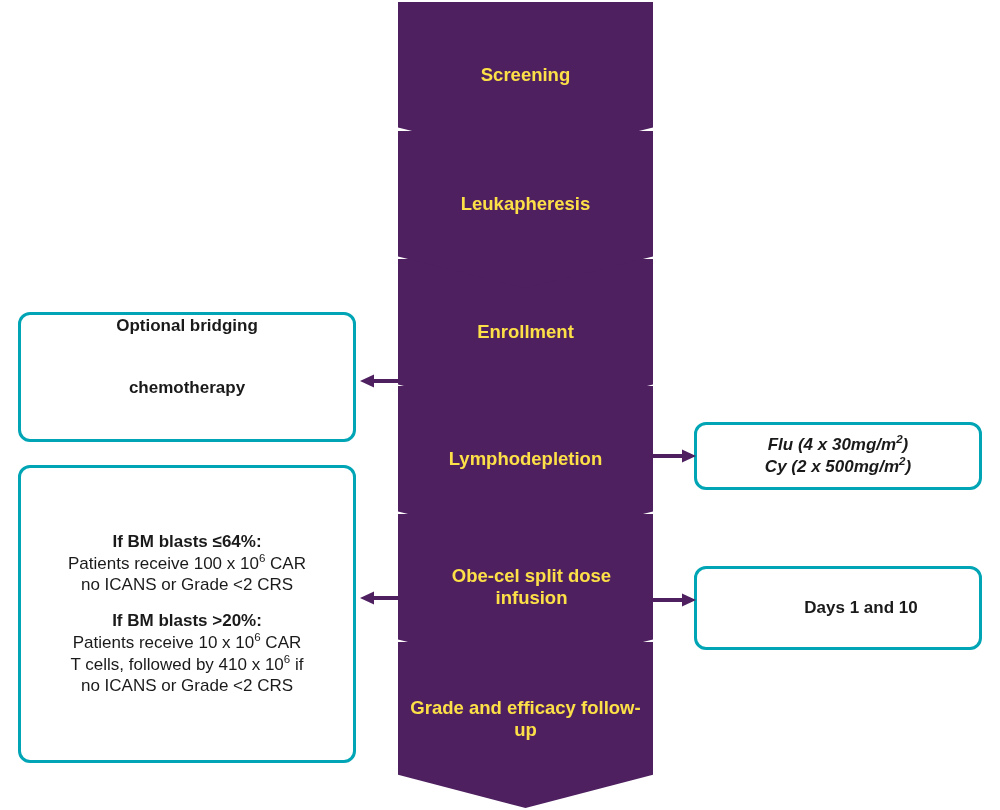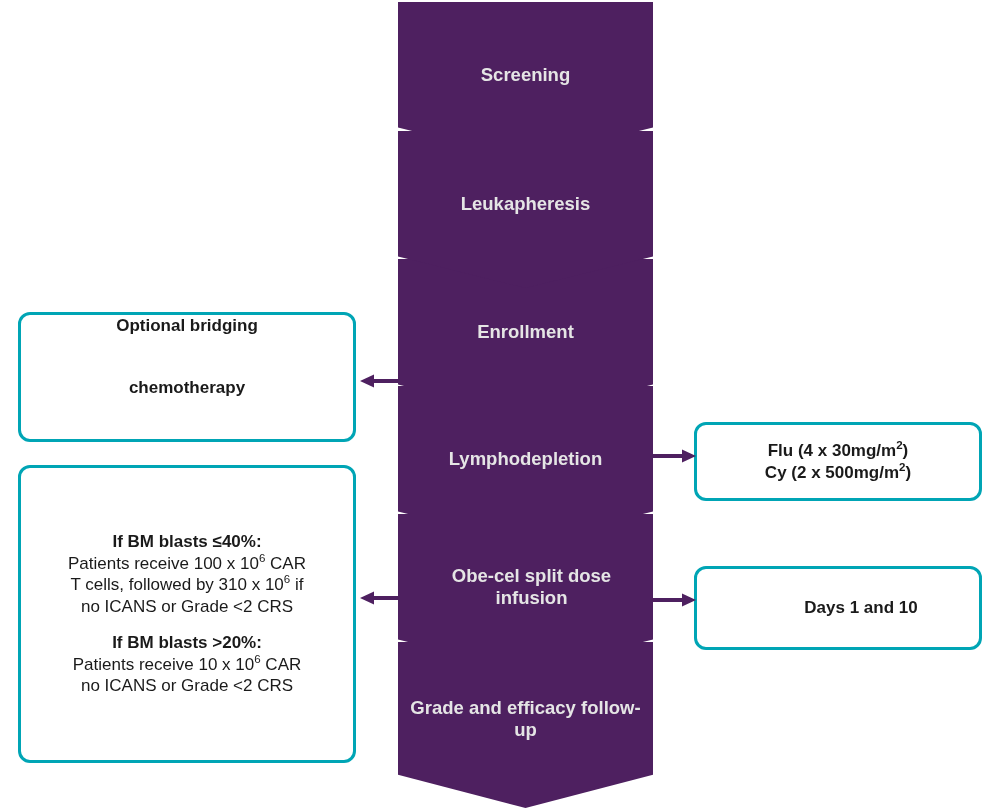--- a/index.html
+++ b/index.html
@@ -25,21 +25,21 @@
     left: 398px;
     top: 0px;
     width: 255px;
     height: 810px;
   }
   .chevron {
     position: absolute;
     left: 0;
     width: 255px;
     background: #4e2060;
-    color: #e5e5e5;
+    color: #fde047;
     display: flex;
     align-items: center;
     justify-content: center;
     text-align: center;
     font-weight: bold;
     font-size: 18.5px;
     line-height: 1.18;
     box-sizing: border-box;
     padding: 0 12px;
   }
@@ -130,31 +130,31 @@
 
   </div>
 
   <div class="callout" style="left:18px; top:312px; width:338px; height:130px;gap:40px;">
     <span class="line bold">Optional bridging</span>
     <span class="line bold">chemotherapy</span>
     <span class="gap"></span>
   </div>
 
   <div class="callout" style="left:18px; top:465px; width:338px; height:298px;">
-    <span class="line bold">If BM blasts ≤40%:</span>
+    <span class="line bold">If BM blasts ≤64%:</span>
     <span class="line">Patients receive 100 x 10<sup>6</sup> CAR</span>
-    <span class="line">T cells, followed by 310 x 10<sup>6</sup> if</span>
     <span class="line">no ICANS or Grade &lt;2 CRS</span>
     <span class="gap"></span>
     <span class="line bold">If BM blasts &gt;20%:</span>
     <span class="line">Patients receive 10 x 10<sup>6</sup> CAR</span>
+    <span class="line">T cells, followed by 410 x 10<sup>6</sup> if</span>
     <span class="line">no ICANS or Grade &lt;2 CRS</span>
   </div>
 
-  <div class="callout" style="left:694px; top:422px; width:288px; height:79px;">
+  <div class="callout" style="left:694px; top:422px; width:288px; height:68px;font-style:italic;">
     <span class="line bold">Flu (4 x 30mg/m<sup>2</sup>)</span>
     <span class="line bold">Cy (2 x 500mg/m<sup>2</sup>)</span>
   </div>
 
   <div class="callout" style="left:694px; top:566px; width:288px; height:84px;padding-left:46px;">
     <span class="line bold">Days 1 and 10</span>
   </div>
 
   <div class="arrow" style="left:360px; top:373px; width:40px;">
     <svg width="40" height="16" viewBox="0 0 40 16">

